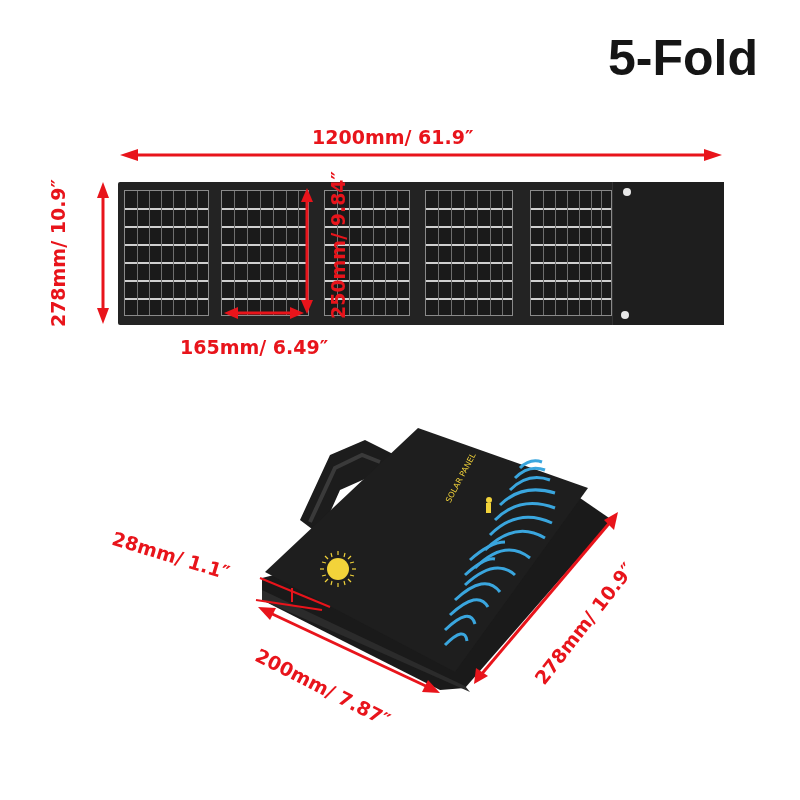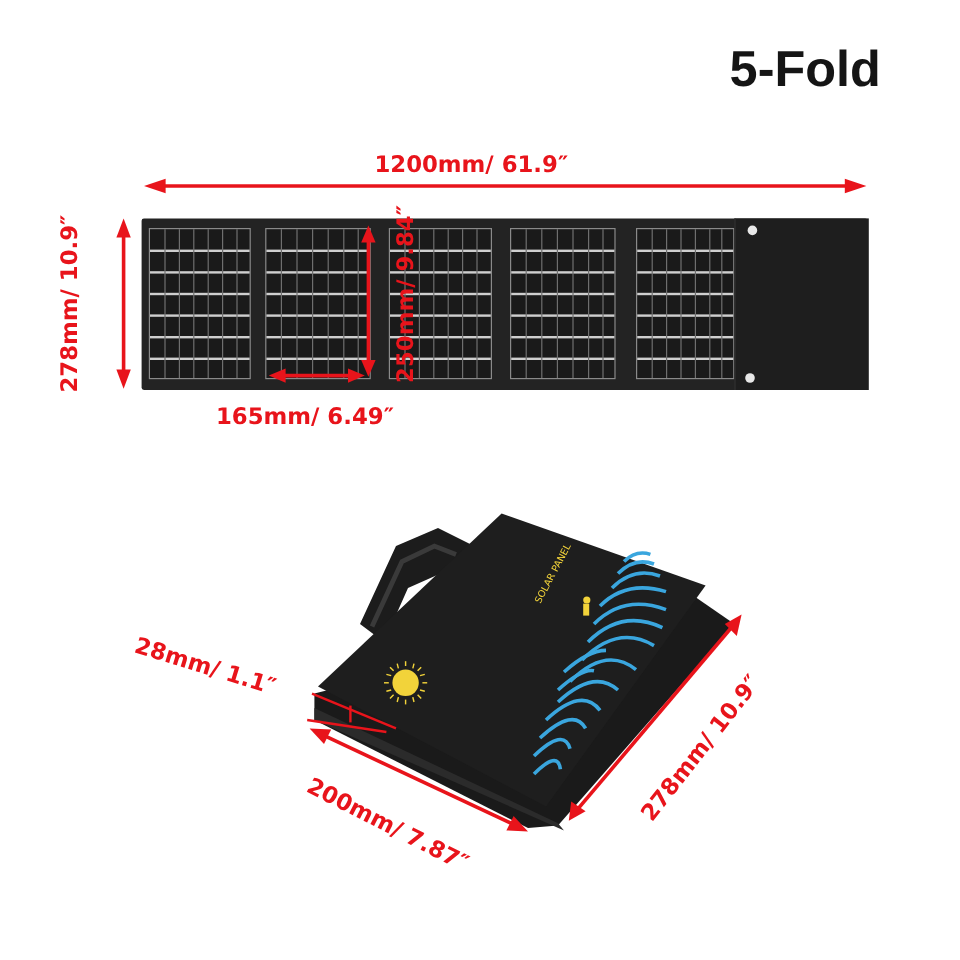--- a/index.html
+++ b/index.html
@@ -1,18 +1,18 @@
 <!DOCTYPE html>
 <html><head>
 <meta charset="utf-8">
 <style>
   html,body{margin:0;padding:0;background:#ffffff;}
   body{width:800px;height:800px;position:relative;overflow:hidden;font-family:"DejaVu Sans",sans-serif;}
   .abs{position:absolute;}
-  .title{left:608px;top:28px;font-family:"Liberation Sans",sans-serif;font-weight:bold;font-size:42px;color:#151515;letter-spacing:0px;line-height:60px;}
+  .title{left:608px;top:28px;font-family:"Liberation Sans",sans-serif;font-weight:bold;font-size:50px;color:#151515;letter-spacing:0px;line-height:60px;}
   .dimtxt{font-family:"DejaVu Sans",sans-serif;font-weight:bold;font-size:19px;color:#e8141b;white-space:nowrap;line-height:22px;}
   .panel-frame{left:118px;top:182px;width:605px;height:143px;background:#232323;border-radius:2px;}
   .cell{position:absolute;top:8px;height:126px;background:#1a1a1a;border:1px solid #8a8a8a;box-sizing:border-box;}
   .cell .hl{position:absolute;left:0;right:0;height:2px;background:#cfcfcf;}
   .cell .vl{position:absolute;top:0;bottom:0;width:1px;background:#6f6f6f;}
   .pouch{position:absolute;left:494px;top:0;width:111px;height:143px;background:#1e1e1e;border-left:1px solid #333;}
   .grommet{position:absolute;width:8px;height:8px;border-radius:50%;background:#e8e8e8;}
   svg{position:absolute;left:0;top:0;}
 </style>
 </head>

